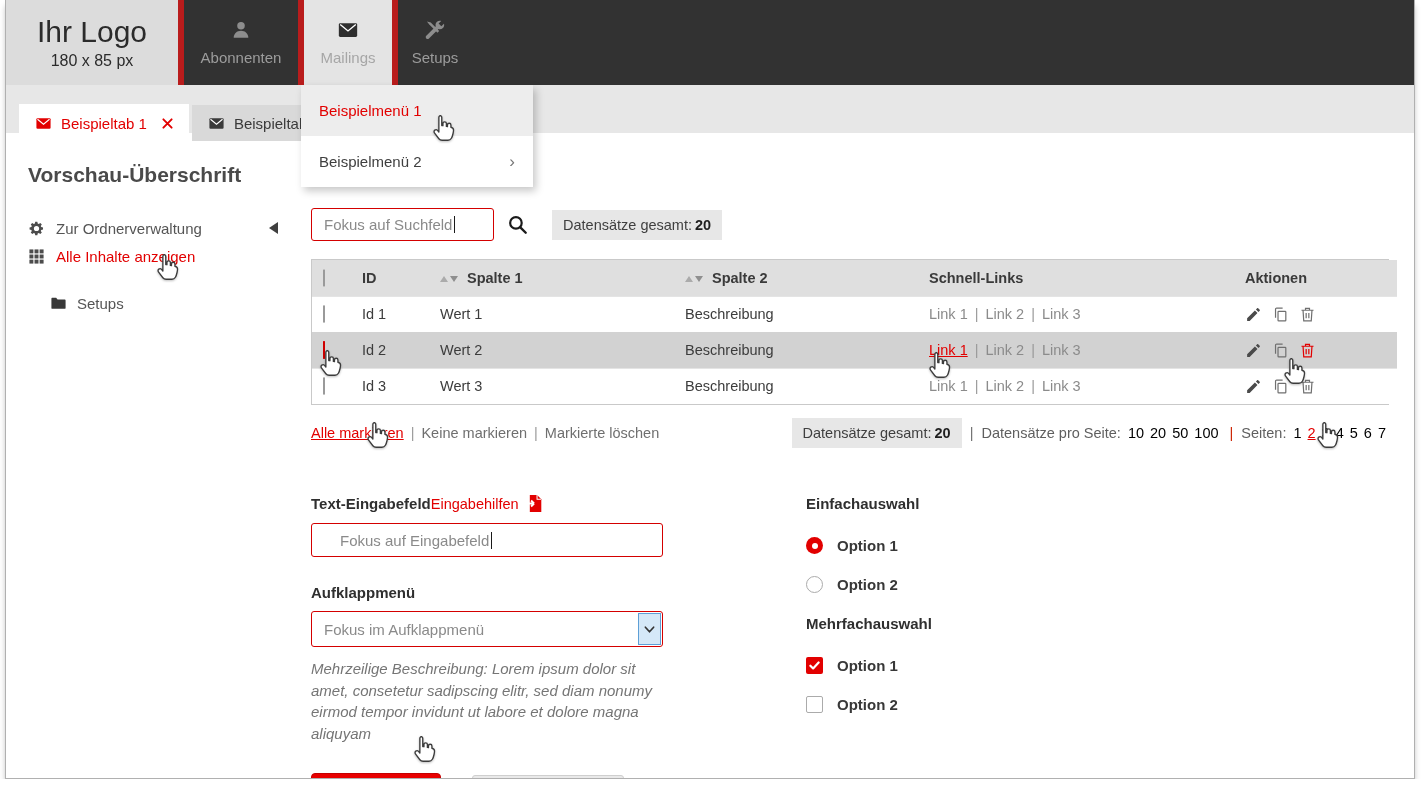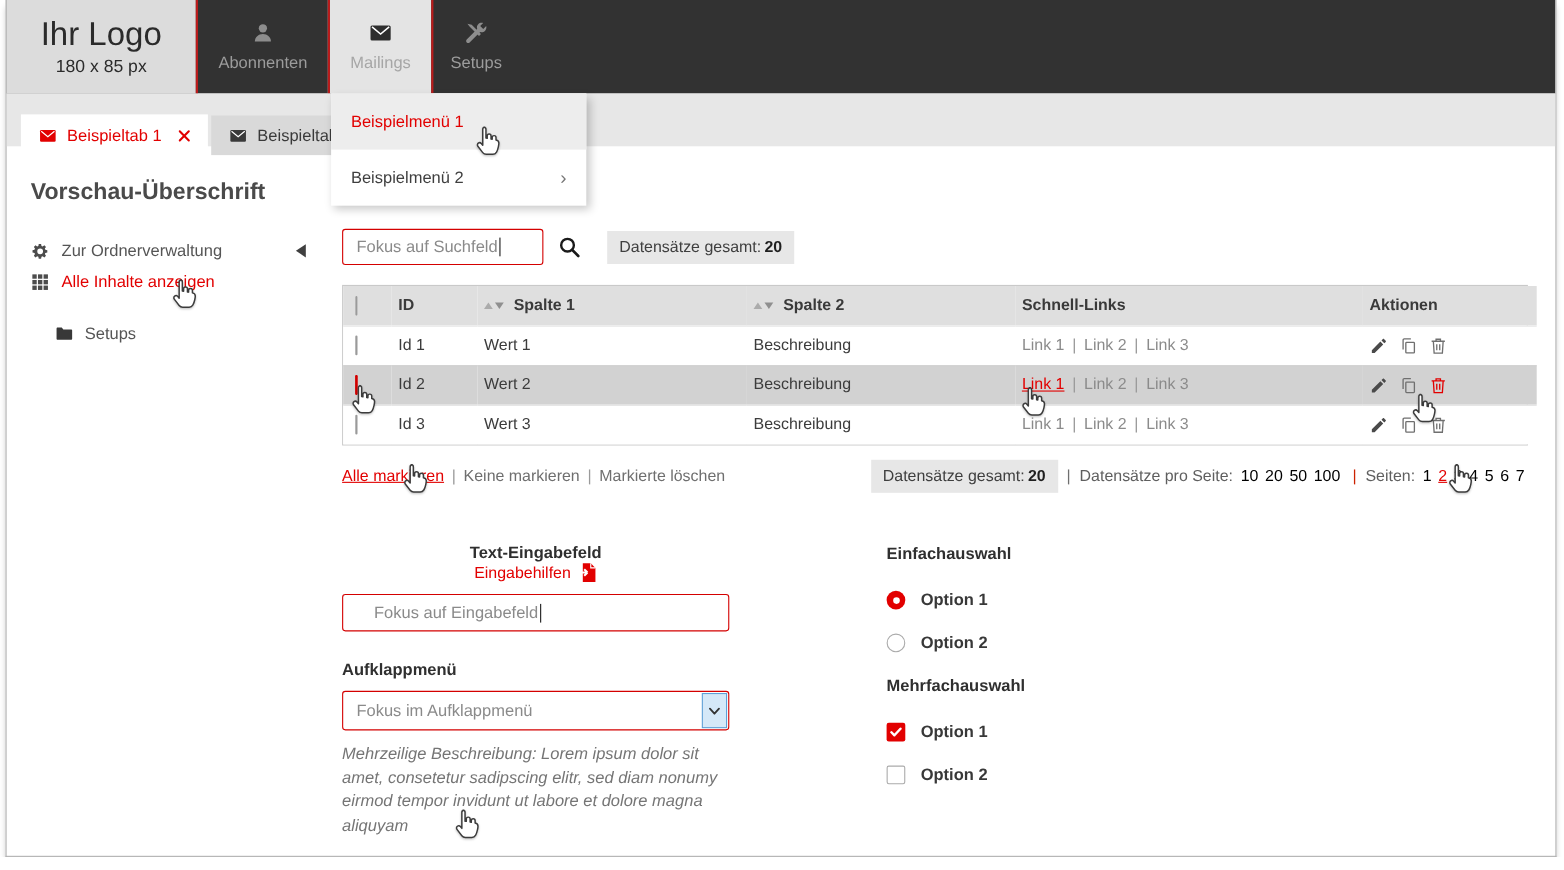--- a/index.html
+++ b/index.html
@@ -5,21 +5,21 @@
   * { box-sizing: border-box; }
   body { margin:0; background:#fff; font-family:"Liberation Sans","DejaVu Sans",sans-serif; color:#3c3c3c; }
   .frame { position:relative; width:1410px; height:779px; margin:0 5px; background:#fff;
            border:1px solid #b0b0b0; border-top:none; box-shadow:0 5px 6px -1px rgba(0,0,0,0.3); overflow:hidden; }
 
   
   .navbar { display:flex; height:85px; background:#323232; }
   .logo-box { width:172px; background:#dcdcdc; display:flex; flex-direction:column; justify-content:center; align-items:center; }
   .logo-title { font-size:30px; color:#2b2b2b; }
   .logo-sub { font-size:16px; color:#2b2b2b; margin-top:3px; }
-  .nav-item { width:120px; border-left:2px solid #b91c1c; display:flex; flex-direction:column; align-items:center; justify-content:center;
+  .nav-item { width:120px; border-left:6px solid #b91c1c; display:flex; flex-direction:column; align-items:center; justify-content:center;
               gap:8px; color:#9c9c9c; font-size:15px; cursor:pointer; }
   .nav-item svg { width:22px; height:22px; color:#8d8d8d; }
   .nav-item.active { background:#e4e4e4; color:#a6a6a6; }
   .nav-item.active svg { color:#2e2e2e; }
   .nav-mailings { width:94px; }
   .nav-setups { width:80px; }
 
   
   .tabbar { position:relative; height:57px; }
   .tabbar::before { content:""; position:absolute; left:0; right:0; top:0; height:48px; background:#e7e7e7; }
@@ -92,21 +92,21 @@
   .tf-right .badge { margin-left:0; }
   .pipe { margin:0 8px; color:#6f6f6f; }
   .pipe.red { color:#cc2200; }
   .num { color:#000000; margin:0 3px; cursor:pointer; }
   .num.active { color:#e20000; text-decoration:underline; }
   .tf-label { margin-right:4px; }
 
   
   .form-area { display:flex; margin-top:46px; }
   .form-left { width:352px; flex-shrink:0; }
-  .label-row { display:flex; align-items:center; margin-bottom:10px;flex-direction:column; }
+  .label-row { display:flex; align-items:center; margin-bottom:10px; }
   .field-label { font-weight:bold; font-size:15px; color:#2f2f2f; }
   .helper-link { color:#e20000; font-size:14.5px; display:flex; align-items:center; gap:7px; cursor:pointer; }
   .helper-link svg { width:17px; height:19px; }
   .text-input { height:34px; border:1px solid #d40000; border-radius:3px; display:flex; align-items:center; padding:0 28px;
                 font-size:15px; color:#8a8a8a; background:#fff; }
   .mt27 { margin-top:27px; }
   .select-box { position:relative; height:36px; border:1px solid #d40000; border-radius:3px; display:flex; align-items:center;
                 padding:0 32px 0 12px; font-size:15px; color:#8a8a8a; background:#fff; cursor:pointer; }
   .sel-arrow { position:absolute; top:2px; right:2px; bottom:2px; width:21px; background:#d5e8f8; outline:1px solid #5e9fd6;
                display:flex; align-items:center; justify-content:center; }

